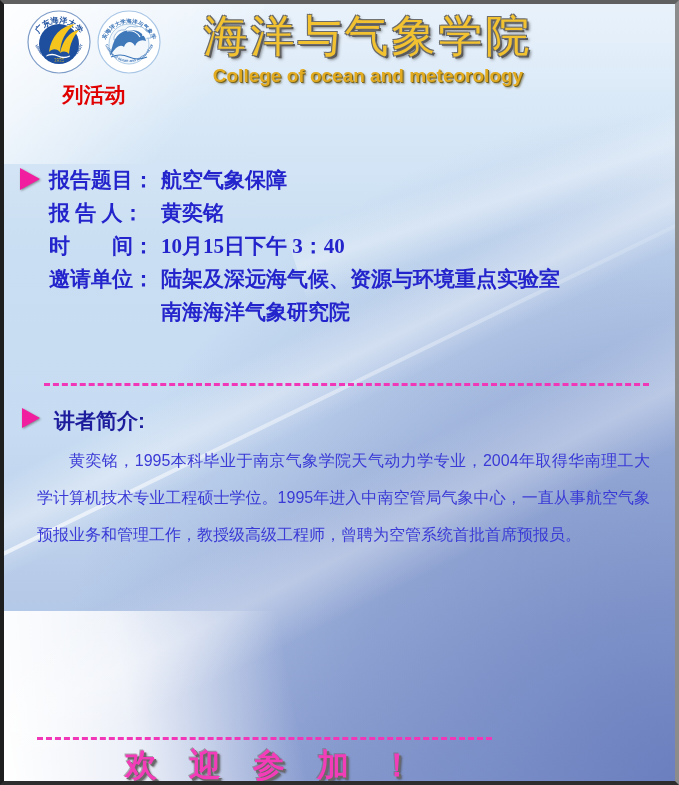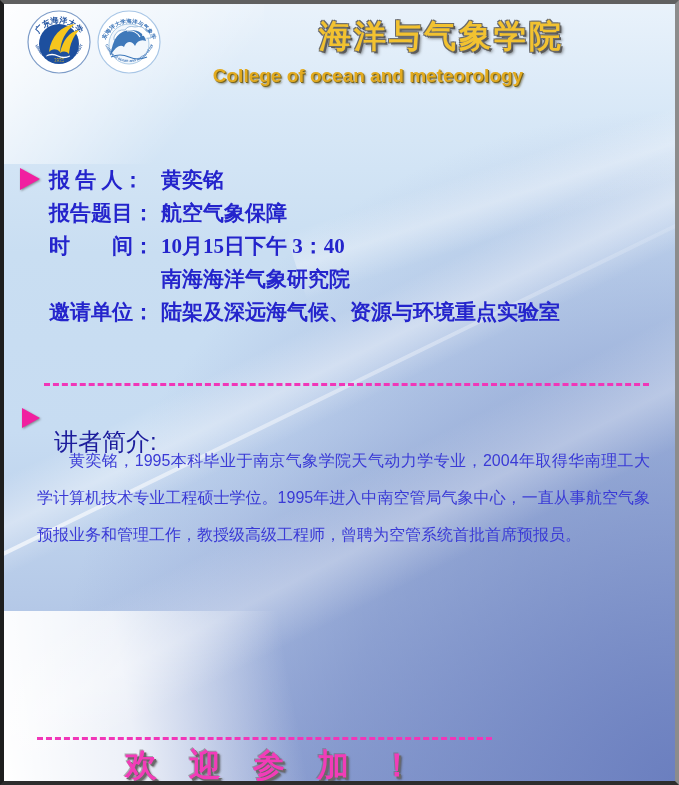--- a/index.html
+++ b/index.html
@@ -33,43 +33,43 @@
     background:linear-gradient(to bottom, rgba(255,255,255,0) 0%, rgba(255,255,255,0.35) 50%, rgba(255,255,255,0) 100%); }
 
   .logo { position:absolute; top:6px; }
   .logo1 { left:23px; }
   .logo2 { left:93px; }
 
   .anniv { position:absolute; left:8px; top:79px; width:164px; text-align:center;
     color:#e10000; font-weight:bold; font-size:21px; line-height:24px; }
 
   .title-block { position:absolute; left:168px; top:8px; width:392px; text-align:center; }
-  .title-cn { font-size:32px; font-weight:bold; color:#f2c230; letter-spacing:3px; line-height:48px;
-    text-shadow:-1px -1px 0 #6b6b6b, 1px -1px 0 #6b6b6b, -1px 1px 0 #6b6b6b, 2px 2px 0 #5a5a5a, 3px 3px 3px rgba(50,50,50,.55);text-align:right; }
+  .title-cn { font-size:44px; font-weight:normal; color:#f2c230; letter-spacing:3px; line-height:48px;
+    text-shadow:-1px -1px 0 #6b6b6b, 1px -1px 0 #6b6b6b, -1px 1px 0 #6b6b6b, 2px 2px 0 #5a5a5a, 3px 3px 3px rgba(50,50,50,.55); }
   .title-en { font-size:19px; font-weight:bold; color:#e3ab1f; margin-top:5px; line-height:22px;
     text-shadow:1px 1px 0 #77651f, 2px 2px 2px rgba(70,60,20,.5); }
   .series { font-size:26px; font-weight:bold; color:#f136b8; margin-top:7px; line-height:32px;
     text-shadow:-1px -1px 0 rgba(100,100,100,.55), 2px 2px 0 #6a6a6a, 3px 3px 2px rgba(60,60,60,.5); }
 
   .tri { width:0; height:0; position:absolute;
     border-top:11px solid transparent; border-bottom:11px solid transparent;
     border-left:20px solid #f11fa0; filter:drop-shadow(1px 1px 1px rgba(80,80,80,.6)); }
   .tri1 { left:16px; top:164px; }
   .tri2 { left:18px; top:404px; border-top-width:10px; border-bottom-width:10px; border-left-width:18px; }
 
   .info { position:absolute; left:45px; top:160px; color:#2424cc;
     font-family:"Liberation Serif", serif; font-weight:bold; font-size:21px; }
   .info-row { height:33px; line-height:33px; white-space:pre; }
   .info-label { display:inline-block; width:112px; white-space:pre; }
 
   .dash { position:absolute; border-top:3px dashed #f136b8; }
   .dash1 { left:40px; top:379px; width:605px; }
   .dash2 { left:33px; top:733px; width:455px; }
 
-  .bio-head { position:absolute; left:50px; top:422px; font-size:24px; font-weight:normal; color:#1c1c9c; }
+  .bio-head { position:absolute; left:50px; top:403px; font-size:21px; font-weight:bold; color:#1c1c9c; }
   .bio-body { position:absolute; left:33px; top:438px; width:613px;
     font-size:16px; line-height:37px; color:#3a3ad6; text-align:justify; }
   .bio-body p { margin:0; text-indent:2em; }
 
   .welcome { position:absolute; left:0; top:740px; width:530px; text-align:center;
     font-size:32px; font-weight:bold; color:#f23cb8;
     text-shadow:-1px -1px 0 rgba(100,100,100,.5), 2px 2px 0 #6a6a6a, 3px 3px 2px rgba(70,70,70,.65); }
 </style>
 </head>
 <body>
@@ -115,34 +115,35 @@
       <circle cx="49" cy="28" r="0.8" fill="#ffffff"></circle>
       <path d="M14,47 q9,-4 18,0 q9,4 18,0" stroke="#3f79ba" stroke-width="1.2" fill="none"></path>
       <path id="c-arc-bot" d="M 8,34 A 25,25 0 0 0 56,34" fill="none"></path>
       <text font-size="3.8" fill="#3b74b8" font-weight="bold" text-anchor="middle">
         <textPath href="#c-arc-bot" startOffset="50%">College of ocean and meteorology</textPath>
       </text>
     </svg>
   </div>
 
   <div class="anniv">
+    <div>列活动</div>
   </div>
 
   <div class="title-block">
     <div class="title-cn">海洋与气象学院</div>
     <div class="title-en">College of ocean and meteorology</div>
   </div>
 
   <span class="tri tri1"></span>
   <div class="info">
+    <div class="info-row"><span class="info-label">报告题目：</span><span>航空气象保障</span></div>
     <div class="info-row"><span class="info-label">报 告 人：</span><span>黄奕铭</span></div>
-    <div class="info-row"><span class="info-label">报告题目：</span><span>航空气象保障</span></div>
     <div class="info-row"><span class="info-label">时　　间：</span><span>10月15日下午 3：40</span></div>
+    <div class="info-row"><span class="info-label">邀请单位：</span><span>陆架及深远海气候、资源与环境重点实验室</span></div>
     <div class="info-row"><span class="info-label"></span><span>南海海洋气象研究院</span></div>
-    <div class="info-row"><span class="info-label">邀请单位：</span><span>陆架及深远海气候、资源与环境重点实验室</span></div>
   </div>
 
   <div class="dash dash1"></div>
 
   <span class="tri tri2"></span>
   <div class="bio-head">讲者简介:</div>
   <div class="bio-body">
     <p>黄奕铭，1995本科毕业于南京气象学院天气动力学专业，2004年取得华南理工大学计算机技术专业工程硕士学位。1995年进入中南空管局气象中心，一直从事航空气象预报业务和管理工作，教授级高级工程师，曾聘为空管系统首批首席预报员。</p>
   </div>
 

